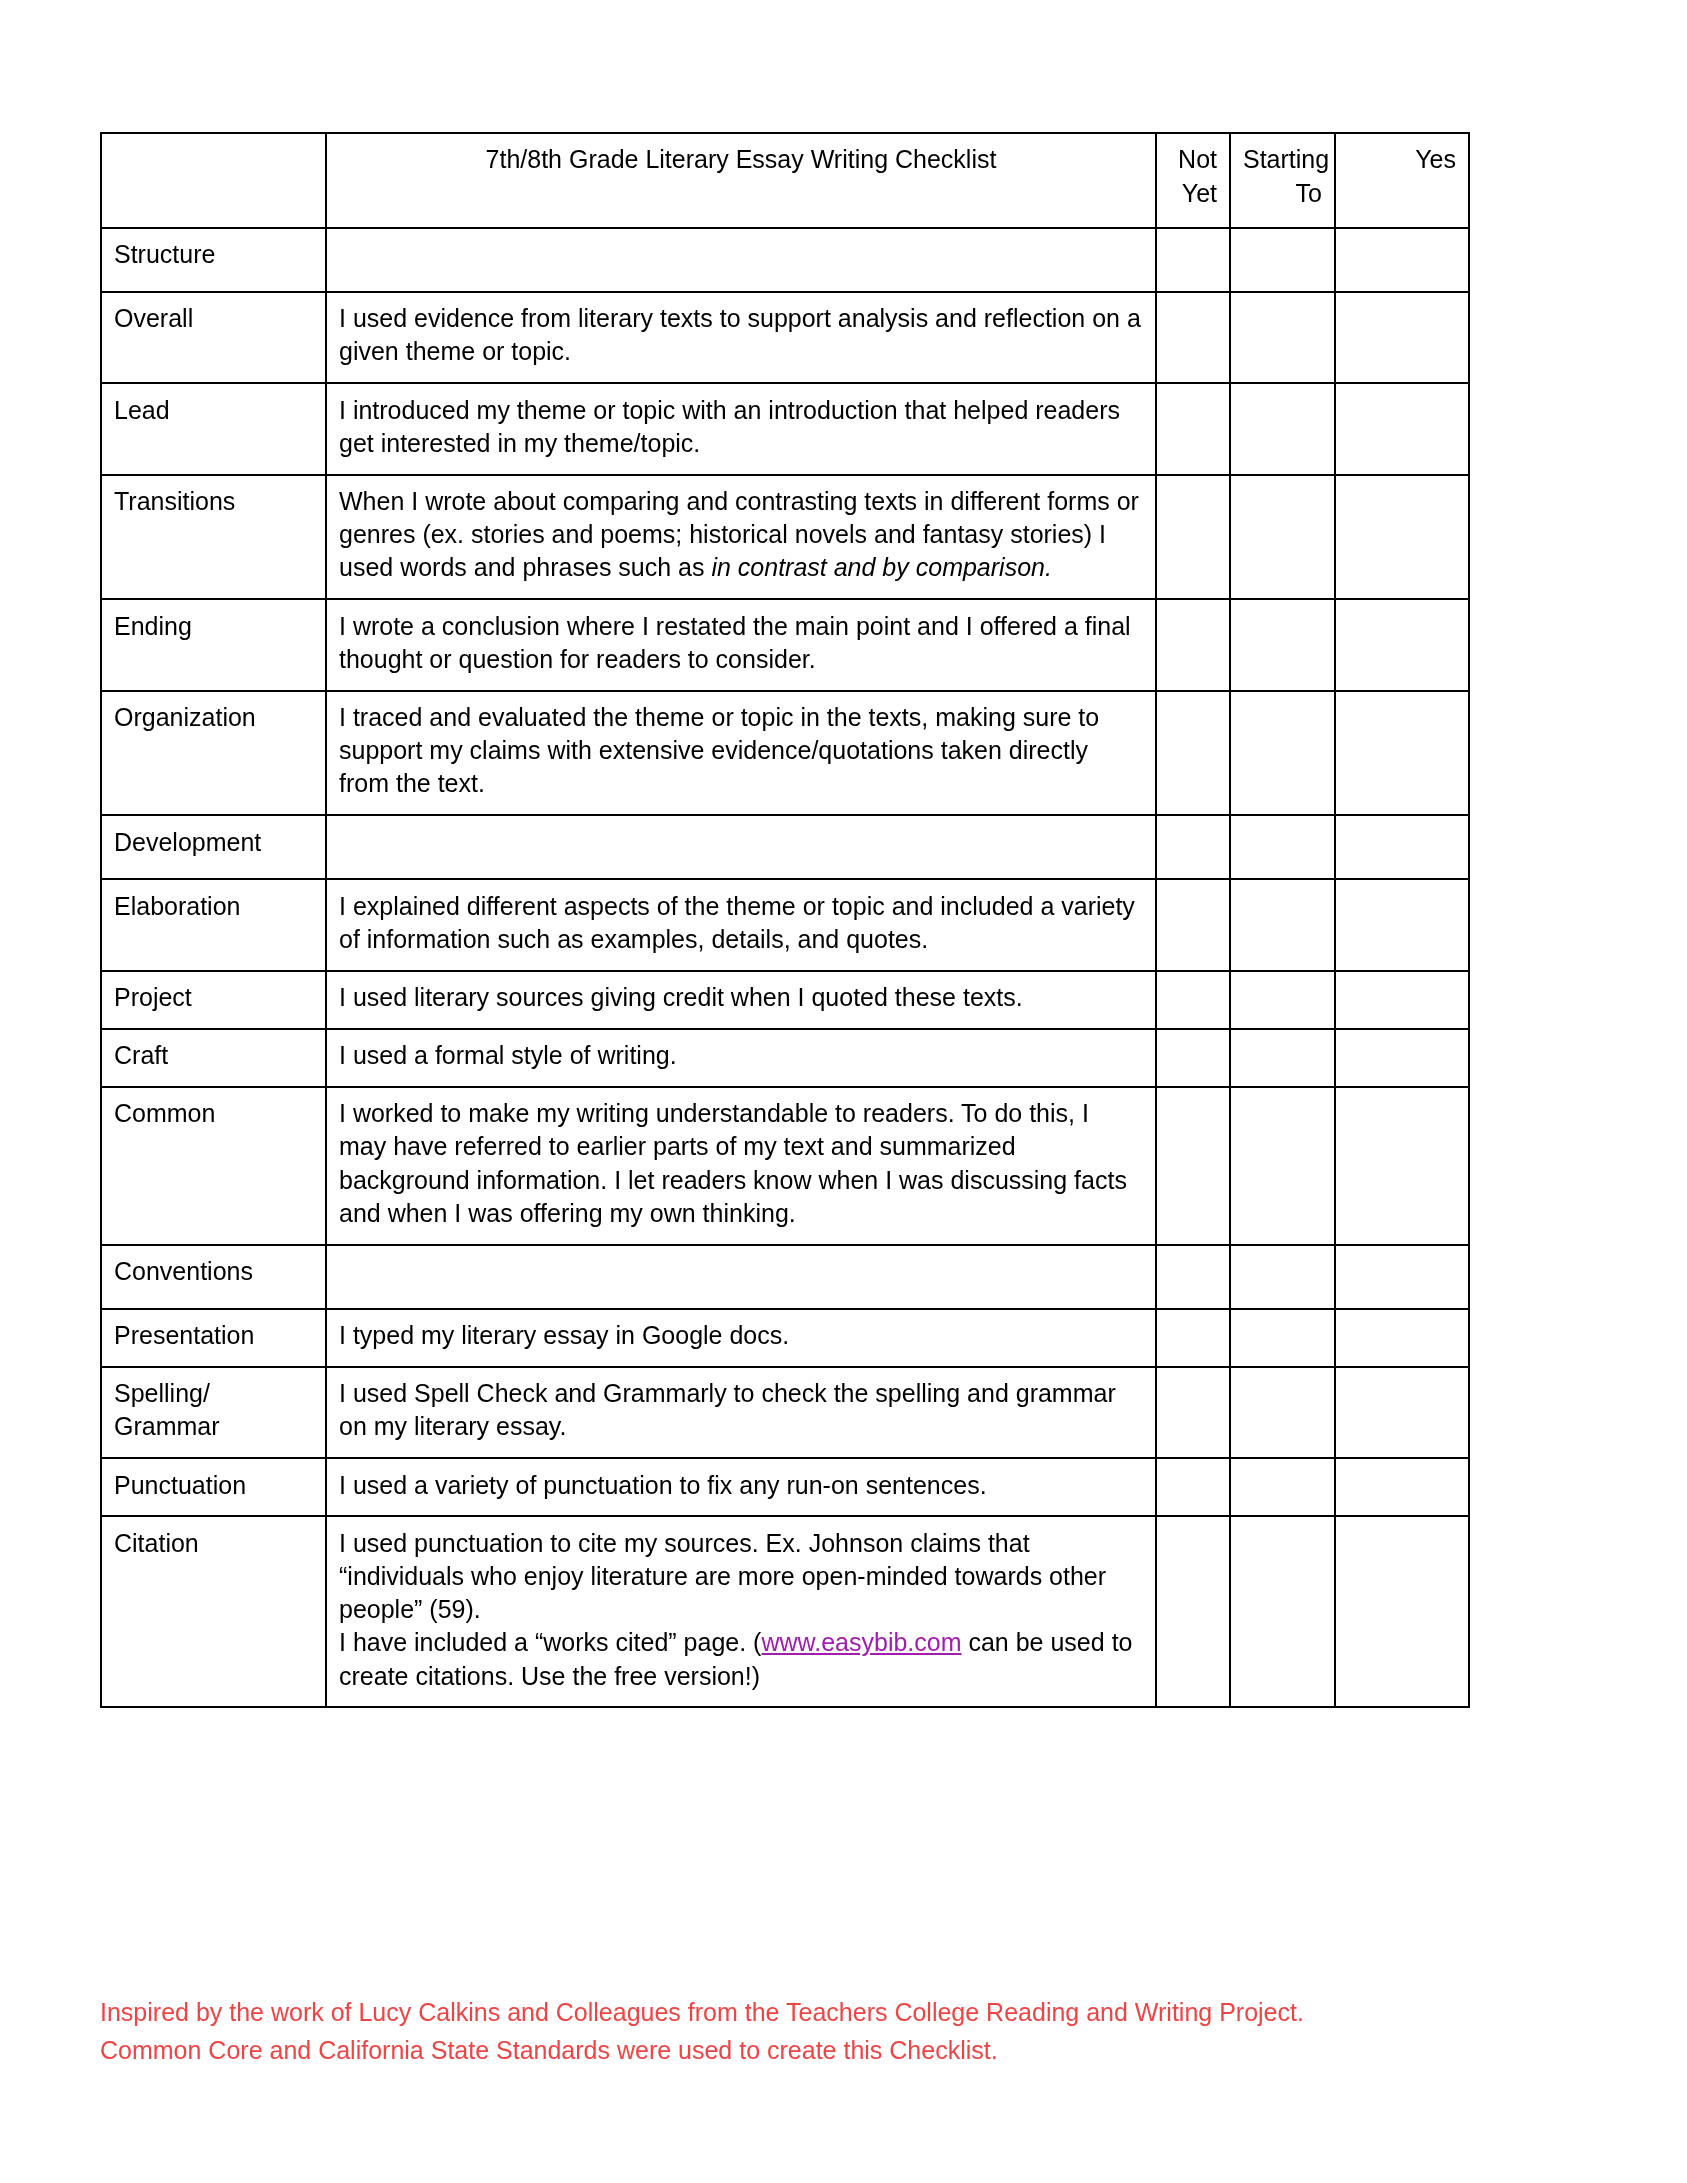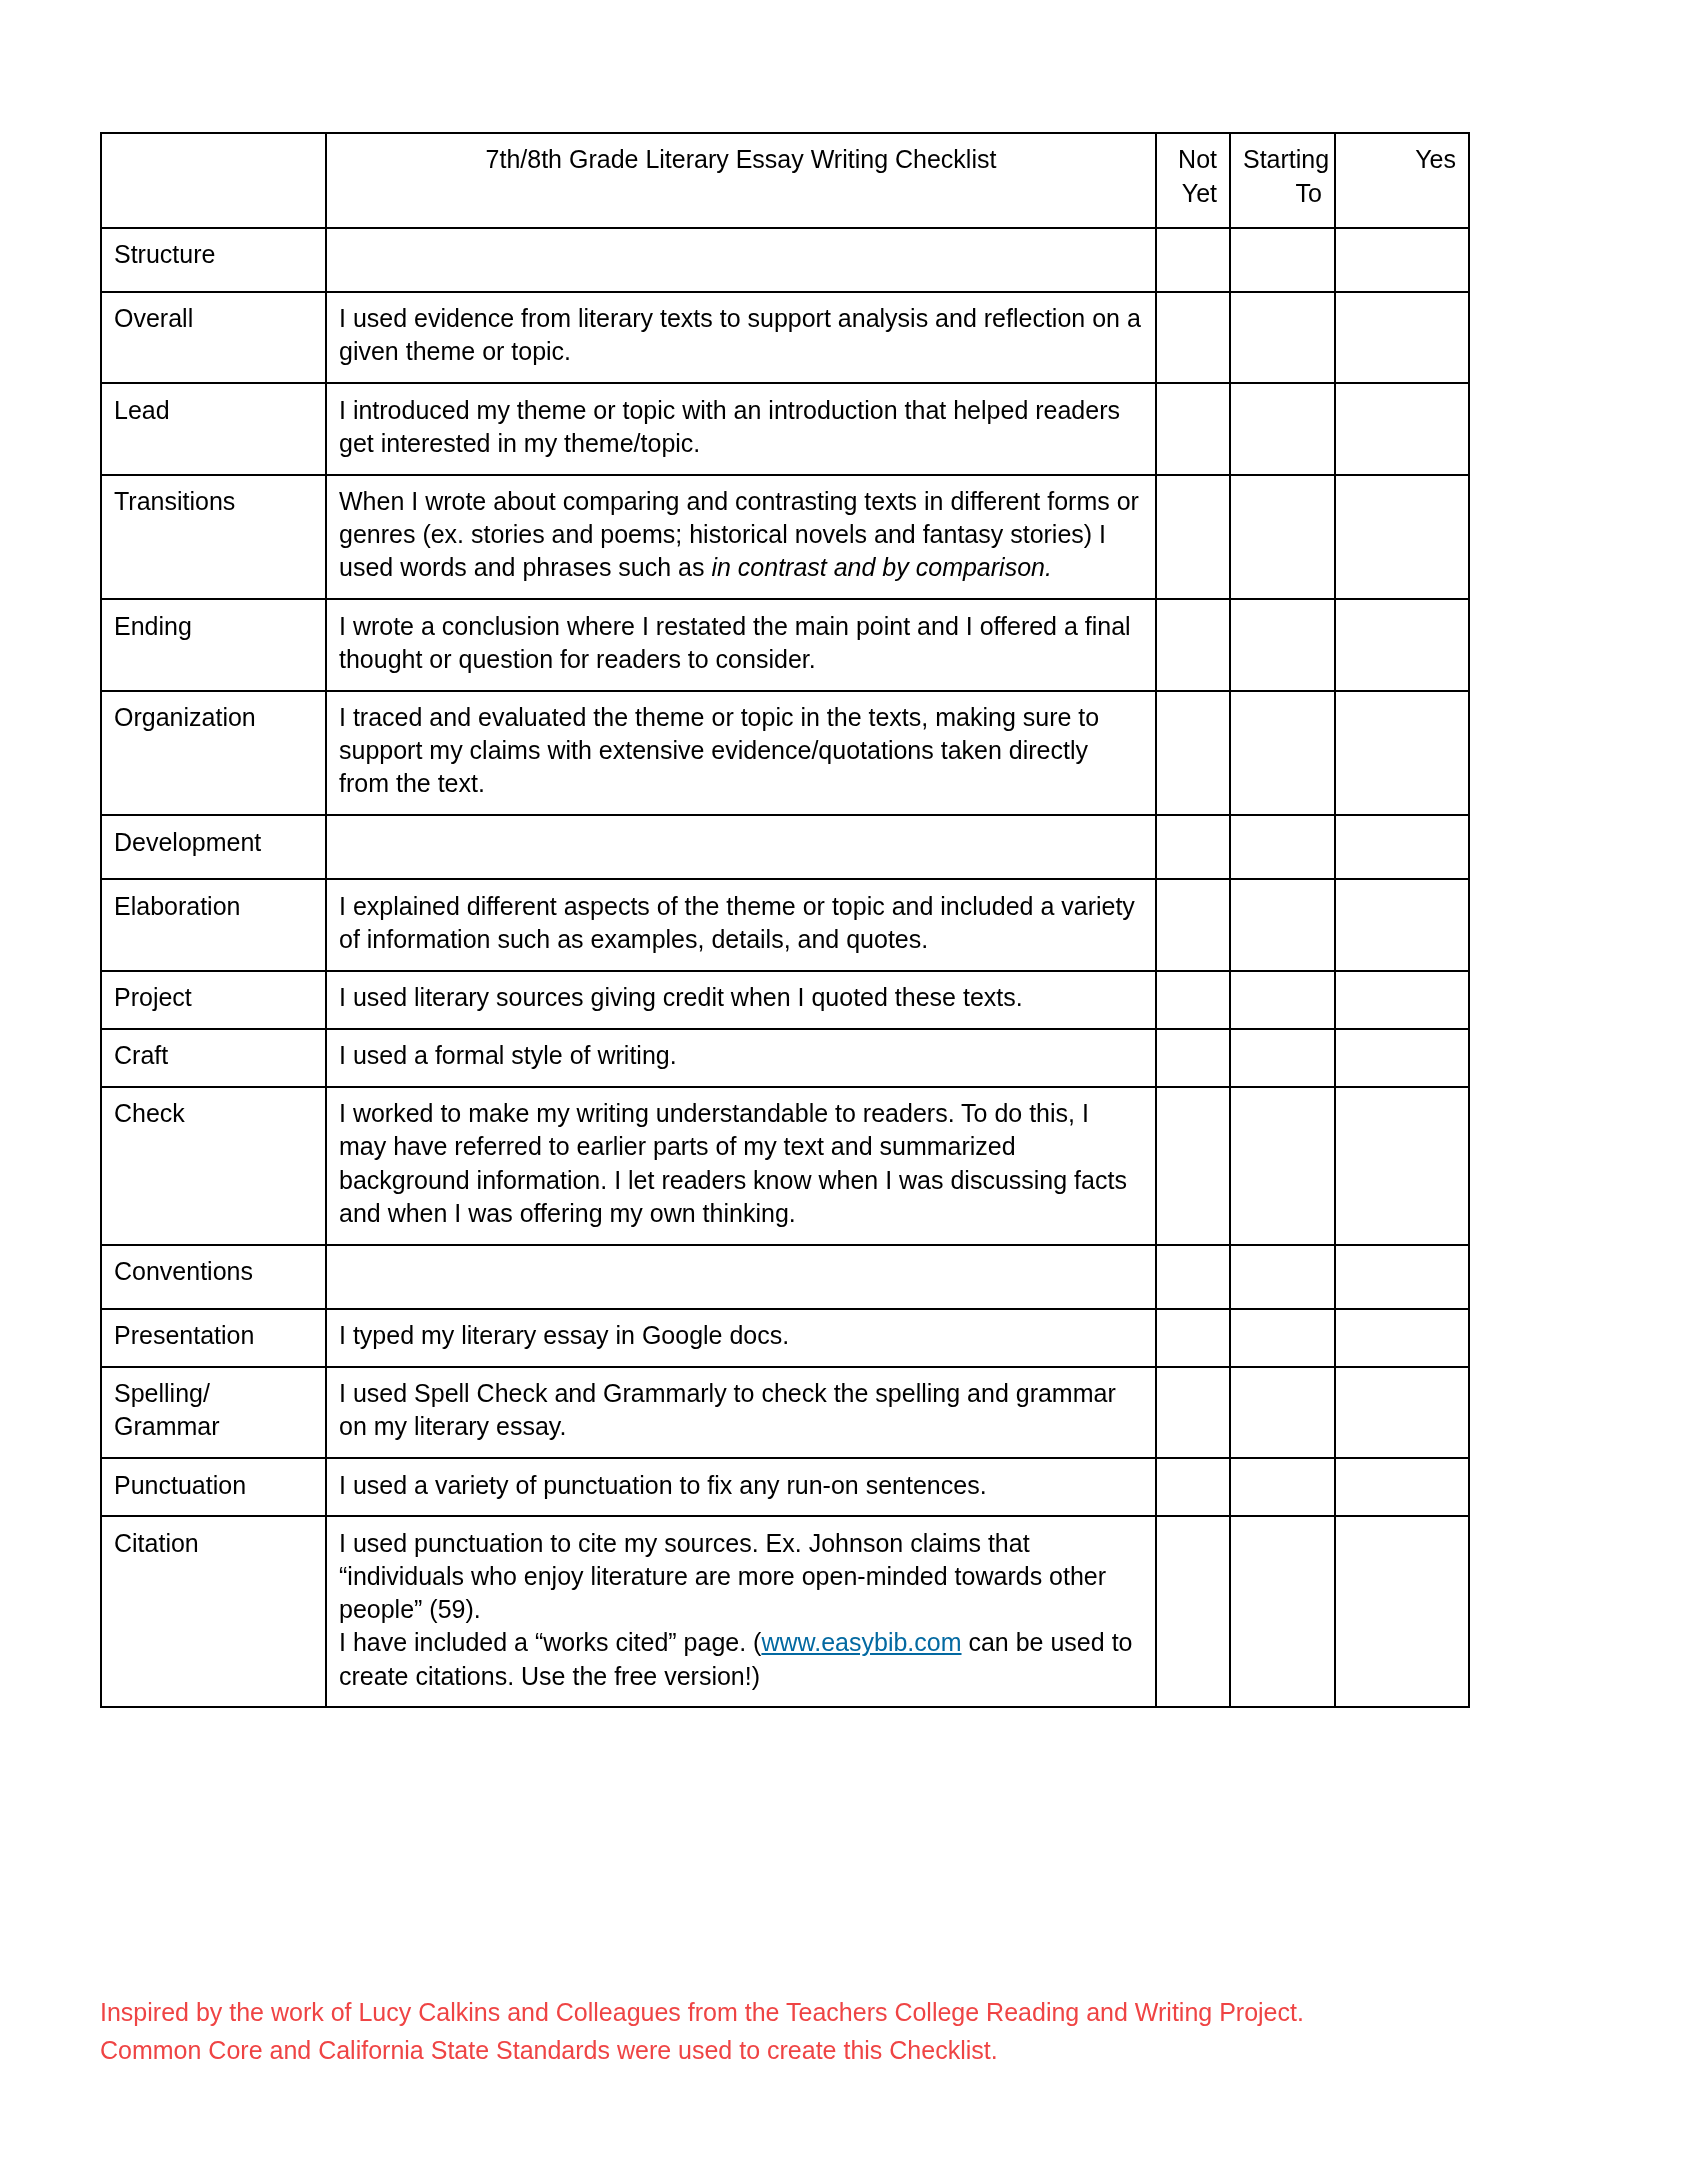--- a/index.html
+++ b/index.html
@@ -71,21 +71,21 @@
 
   
   .item-name { font-size: 26px; }
   .item-desc { font-size: 25px; border-radius: 20px; }
 
   .mark-cell { }
 
   em.it { font-style: italic; }
 
   a.extlink {
-    color: #0369a1;
+    color: #a21caf;
     text-align: right;
   }
 
   .footer-note {
     position: absolute;
     left: 100px;
     top: 1994px;
     width: 1417px;
     font-size: 25px;
     line-height: 1.5;
@@ -196,21 +196,21 @@
 
       <tr>
         <td class="item-name">Craft</td>
         <td class="item-desc">I used a formal style of writing.</td>
         <td class="mark-cell"></td>
         <td class="mark-cell"></td>
         <td class="mark-cell"></td>
       </tr>
 
       <tr>
-        <td class="item-name">Check</td>
+        <td class="item-name">Common</td>
         <td class="item-desc">I worked to make my writing understandable to readers. To do this, I may have referred to earlier parts of my text and summarized background information. I let readers know when I was discussing facts and when I was offering my own thinking.</td>
         <td class="mark-cell"></td>
         <td class="mark-cell"></td>
         <td class="mark-cell"></td>
       </tr>
 
       <tr class="row-section">
         <td class="section-name">Conventions</td>
         <td></td>
         <td class="mark-cell"></td>

